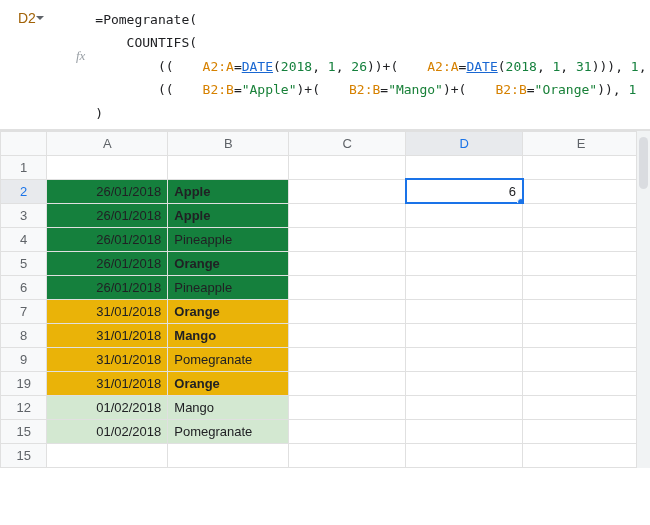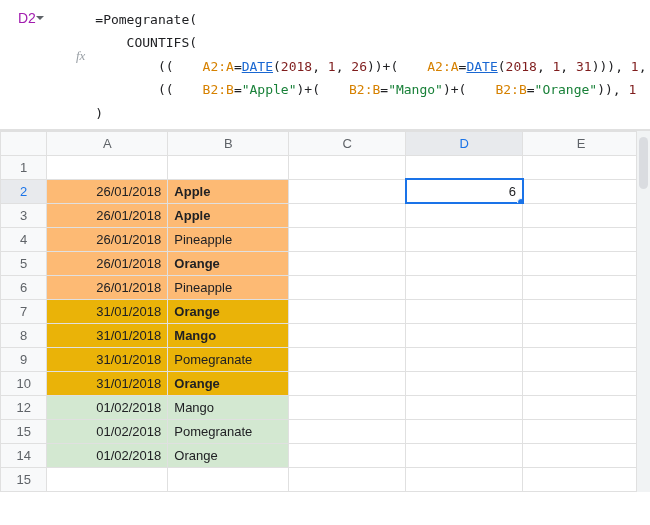--- a/index.html
+++ b/index.html
@@ -18,21 +18,21 @@
     align-items: flex-start;
     padding: 6px 8px 4px 8px;
     border-bottom: 1px solid #e0e0e0;
   }
   .name-box {
     width: 72px;
     height: 24px;
     display: flex;
     align-items: center;
     padding: 0 6px 0 10px;
-    color: #a21caf;
+    color: #a16207;
     font-size: 14px;
   }
   .dropdown-caret {
     width: 0; height: 0;
     border-left: 4px solid transparent;
     border-right: 4px solid transparent;
     border-top: 4px solid #5f6368;
   }
   .divider {
     width: 1px;
@@ -58,21 +58,21 @@
     font-family: "Consolas","Menlo",monospace;
     font-size: 13px;
     line-height: 1.8;
     color: #202124;
     white-space: pre;
     padding-right: 6px;
   }
   .tok-fn   { color: #202124; }
   .tok-ref  { color: #d68100; margin-left: 29px; }
   .tok-fn2  { color: #1967d2; text-decoration: underline; }
-  .tok-num  { color: #7f1d1d; }
+  .tok-num  { color: #15803d; }
   .tok-str  { color: #188038; }
   .grid-wrap {
     position: relative;
     border-top: 1px solid #e0e0e0;
   }
   table.sheet {
     border-collapse: collapse;
     table-layout: fixed;
     width: 640px;
   }
@@ -106,21 +106,21 @@
   .sheet tbody th.rowhdr.active-row {
     background: #e8eaed;
     color: #1a73e8;
   }
   .corner {
     background: #f8f9fa;
     width: 46px;
   }
   .col-ab { width: 120px; }
   .col-cde { width: 116px; }
-  .bg-blue   td { background: #fdba74; }
+  .bg-blue   td { background: #15803d; }
   .bg-yellow td { background: #eab308; }
   .bg-green  td { background: #d3e8d1; }
   tr td.blank { background: #ffffff !important; }
   .bold { font-weight: 700; }
   .ta-right { text-align: right; }
   .selected-cell {
     position: relative;
     outline: 2px solid #1a73e8;
     outline-offset: -1px;
     z-index: 2;
@@ -261,47 +261,39 @@
         </tr>
         <tr class="bg-yellow">
           <th class="rowhdr">9</th>
           <td class="ta-right">31/01/2018</td>
           <td>Pomegranate</td>
           <td class="blank"></td>
           <td class="blank"></td>
           <td class="blank"></td>
         </tr>
         <tr class="bg-yellow">
-          <th class="rowhdr">10</th>
+          <th class="rowhdr">19</th>
           <td class="ta-right">31/01/2018</td>
           <td class="bold">Orange</td>
           <td class="blank"></td>
           <td class="blank"></td>
           <td class="blank"></td>
         </tr>
         <tr class="bg-green">
           <th class="rowhdr">12</th>
           <td class="ta-right">01/02/2018</td>
           <td>Mango</td>
           <td class="blank"></td>
           <td class="blank"></td>
           <td class="blank"></td>
         </tr>
         <tr class="bg-green">
           <th class="rowhdr">15</th>
           <td class="ta-right">01/02/2018</td>
           <td>Pomegranate</td>
-          <td class="blank"></td>
-          <td class="blank"></td>
-          <td class="blank"></td>
-        </tr>
-        <tr class="bg-green">
-          <th class="rowhdr">14</th>
-          <td class="ta-right">01/02/2018</td>
-          <td>Orange</td>
           <td class="blank"></td>
           <td class="blank"></td>
           <td class="blank"></td>
         </tr>
         <tr>
           <th class="rowhdr">15</th>
           <td class="ta-right"></td>
           <td></td>
           <td class="blank"></td>
           <td class="blank"></td>

